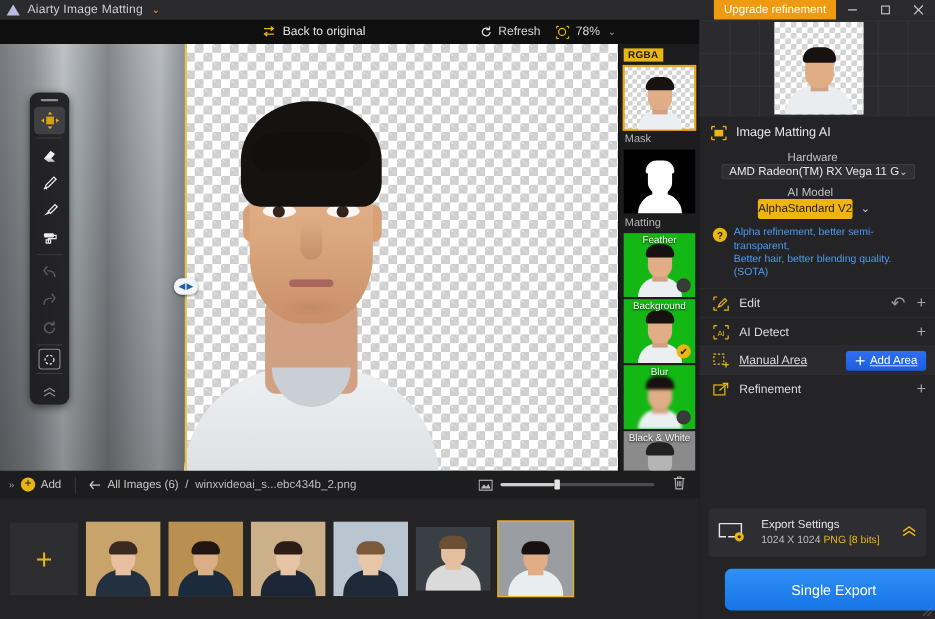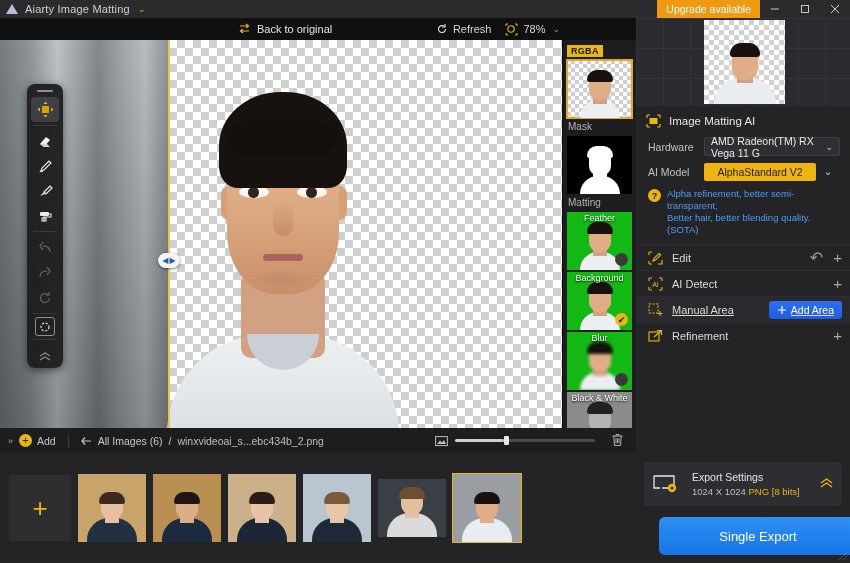--- a/index.html
+++ b/index.html
@@ -246,21 +246,21 @@
     background-size: 10px 10px; background-position: 0 0, 5px 5px; overflow: hidden;
   }
   .pv-person { position: absolute; left: 50%; transform: translateX(-50%); bottom: 0; width: 62px; height: 72px; }
   .pv-person .s { position: absolute; left: 0; bottom: 0; width: 62px; height: 26px; background: #e9edf0; border-radius: 30px 30px 0 0; }
   .pv-person .n { position: absolute; left: 23px; bottom: 21px; width: 16px; height: 12px; background: #d2a183; }
   .pv-person .f { position: absolute; left: 18px; bottom: 24px; width: 26px; height: 34px; background: #e0ad86; border-radius: 13px 13px 12px 12px; }
   .pv-person .h { position: absolute; left: 16px; bottom: 47px; width: 30px; height: 14px; background: #17120f; border-radius: 15px 15px 4px 4px; }
 
   .sect-head { display: flex; align-items: center; gap: 8px; padding: 8px 10px 6px; }
   .sect-head .t { font-size: 11.5px; color: #e6e6e6; }
-  .row { display: flex; align-items: center; padding: 3px 10px 3px 12px; }
+  .row { display: flex; align-items: center; padding: 3px 10px 3px 12px; flex-direction: column; }
   .row-label { font-size: 10.5px; color: #c2c2c2; width: 56px; flex: none; }
   .select {
     flex: 1; height: 19px; background: #2f2f33; border: 1px solid #3d3d42; border-radius: 2px;
     display: flex; align-items: center; padding: 0 6px; font-size: 10.5px; color: #e8e8e8; cursor: pointer;
   }
   .select .cv { margin-left: auto; color: #cfcfcf; font-size: 9px; }
   .select.model { background: transparent; border: none; padding: 0; }
   .model-badge {
     flex: 1; background: #f0b410; color: #1d1d1d; font-size: 10.5px; text-align: center;
     height: 18px; line-height: 18px; border-radius: 2px;
@@ -310,21 +310,21 @@
 </head>
 <body>
 
 <div class="app">
 
   <div class="titlebar">
     <div class="logo-mark"></div>
     <div class="app-title">Aiarty Image Matting</div>
     <div class="title-caret">⌄</div>
     <div class="tb-right">
-      <button class="upgrade-btn">Upgrade available</button>
+      <button class="upgrade-btn">Upgrade refinement</button>
       <div class="wbtn">
         <svg width="10" height="10" viewBox="0 0 10 10">
             <line x1="1" y1="5" x2="9" y2="5" stroke="#c8c8c8" stroke-width="1"></line>
           </svg>
       </div>
       <div class="wbtn">
         <svg width="10" height="10" viewBox="0 0 10 10">
             <rect x="1.5" y="1.5" width="7" height="7" fill="none" stroke="#c8c8c8" stroke-width="1"></rect>
           </svg>
       </div>

